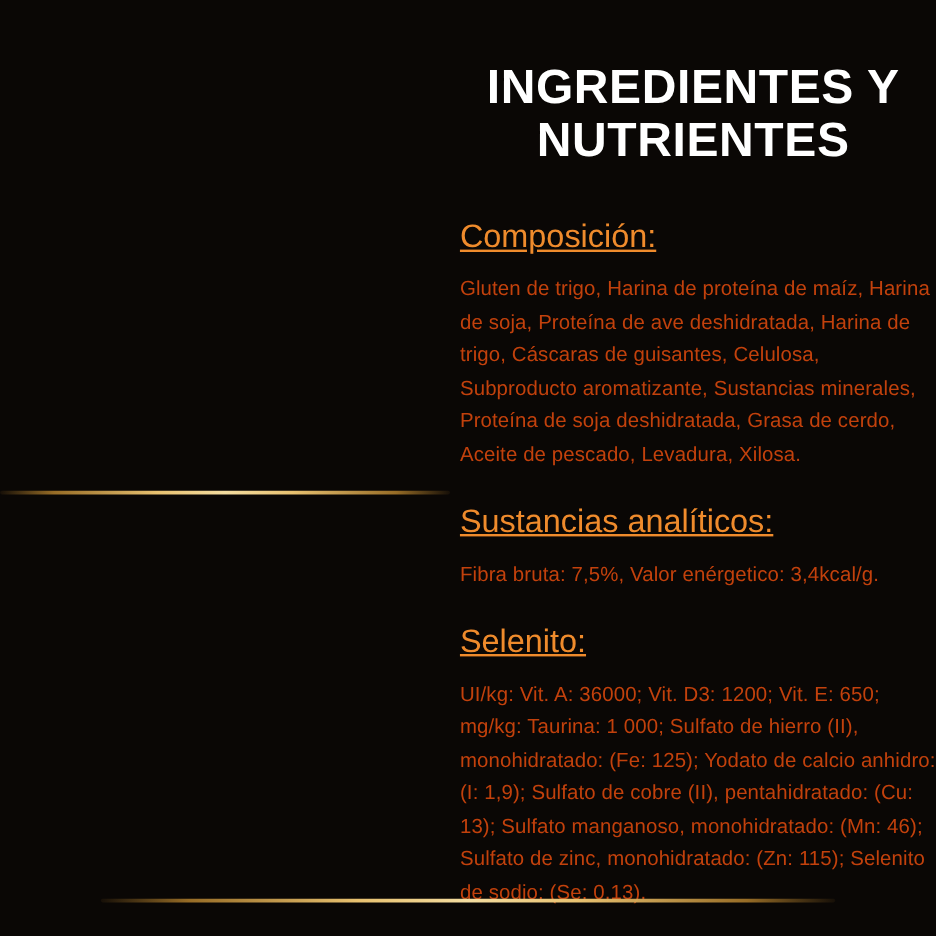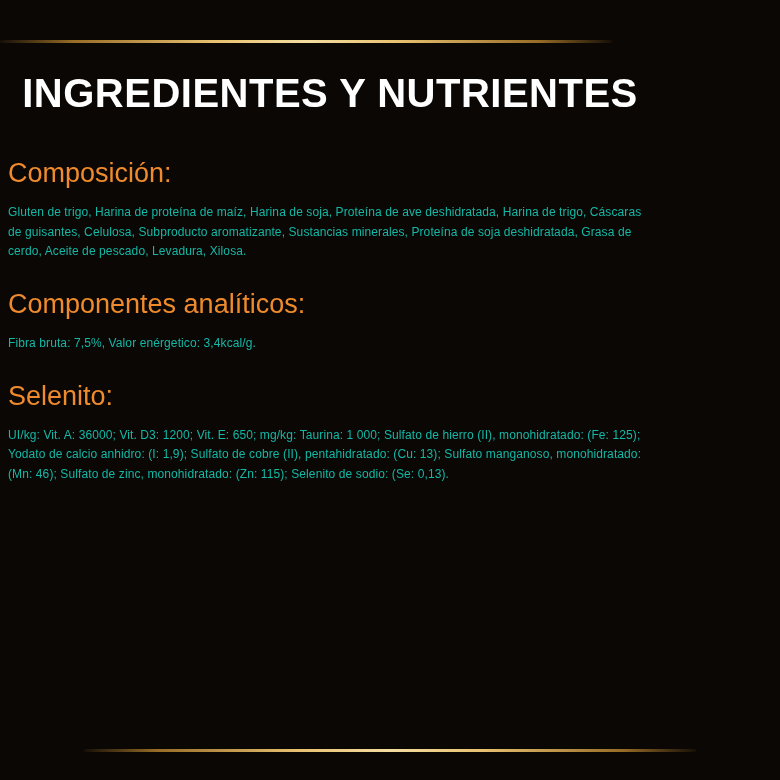--- a/index.html
+++ b/index.html
@@ -13,21 +13,22 @@
     font-family: "Liberation Sans", sans-serif;
     overflow: hidden;
   }
   .page {
     position: relative;
     width: 780px;
     height: 780px;
     background: #0a0705;
     box-sizing: border-box;
     display: flex;
-    flex-direction: column;
+    flex-direction: row;
+    align-items: center;
   }
   
   .rule {
     height: 3px;
     width: 612px;
     background: linear-gradient(to right,
       rgba(90,60,20,0.15) 0%,
       rgba(176,126,44,0.85) 12%,
       #e8c170 35%,
       #f3dca0 50%,
@@ -64,24 +65,25 @@
   }
   .section.first {
     margin-top: 42px;
   }
   h2.section-heading {
     color: #ef8b2c;
     font-size: 27px;
     font-weight: normal;
     margin: 0 0 14px 0;
     line-height: 1.2;
+    text-decoration: underline;
   }
   p.body-text {
-    color: #14b8a6;
-    font-size: 12px;
+    color: #c2410c;
+    font-size: 17px;
     line-height: 1.62;
     margin: 0;
     max-width: 640px;
     letter-spacing: 0.1px;
   }
   p.body-text + p.body-text {
     margin-top: 0;
     text-decoration: underline;
   }
 </style>
@@ -95,21 +97,21 @@
   <div class="content">
 
     <h1 class="title">INGREDIENTES Y NUTRIENTES</h1>
 
     <div class="section first">
       <h2 class="section-heading">Composición:</h2>
       <p class="body-text">Gluten de trigo, Harina de proteína de maíz, Harina de soja, Proteína de ave deshidratada, Harina de trigo, Cáscaras de guisantes, Celulosa, Subproducto aromatizante, Sustancias minerales, Proteína de soja deshidratada, Grasa de cerdo, Aceite de pescado, Levadura, Xilosa.</p>
     </div>
 
     <div class="section">
-      <h2 class="section-heading">Componentes analíticos:</h2>
+      <h2 class="section-heading">Sustancias analíticos:</h2>
       <p class="body-text">Fibra bruta: 7,5%, Valor enérgetico: 3,4kcal/g.</p>
     </div>
 
     <div class="section">
       <h2 class="section-heading">Selenito:</h2>
       <p class="body-text">UI/kg: Vit. A: 36000; Vit. D3: 1200; Vit. E: 650; mg/kg: Taurina: 1 000; Sulfato de hierro (II), monohidratado: (Fe: 125); Yodato de calcio anhidro: (I: 1,9); Sulfato de cobre (II), pentahidratado: (Cu: 13); Sulfato manganoso, monohidratado: (Mn: 46); Sulfato de zinc, monohidratado: (Zn: 115); Selenito de sodio: (Se: 0,13).</p>
     </div>
 
   </div>
 

